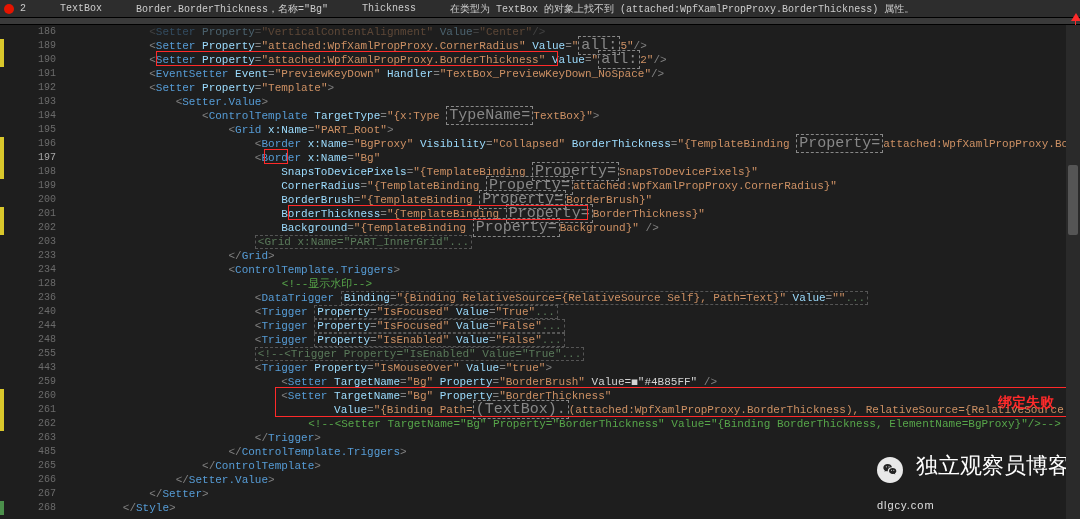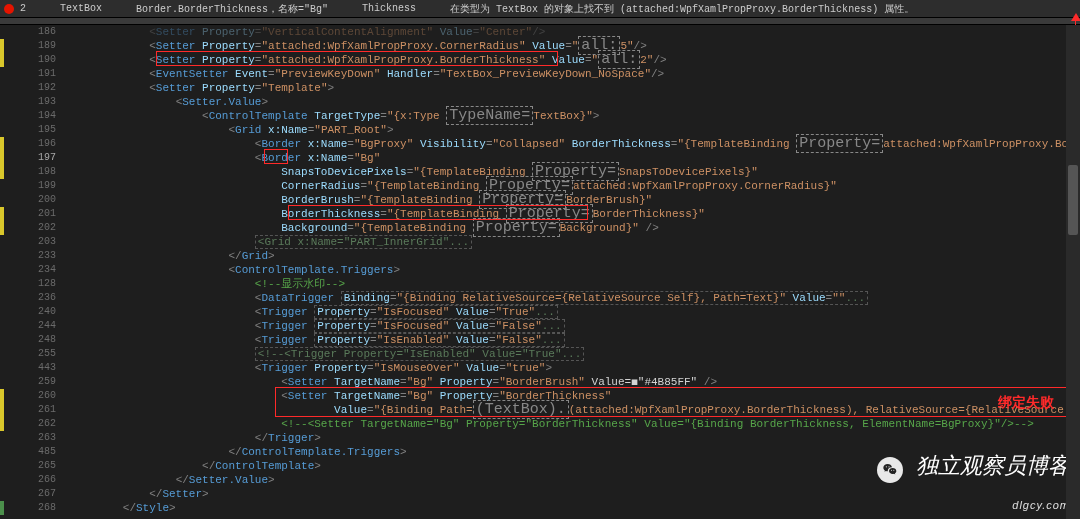--- a/index.html
+++ b/index.html
@@ -67,21 +67,21 @@
     overflow: hidden;
   }
   .code .line { height: 14px; line-height: 14px; }
 
   
   .br   { color: #808080; }   
   .tag  { color: #569cd6; }   
   .attr { color: #9cdcfe; }   
   .str  { color: #ce9164; }   
   .fade { color: #5a7a5a; }   
-  .cmt  { color: #57a64a; }
+  .cmt  { color: #57a64a; margin-left: 27px; }
 
   .boxed {
     border: 1px dashed #888;
     padding: 0 2px;
     color: #888;
     font-size: 15px;
   }
 
   .redbox1 {
     position: absolute;
@@ -120,22 +120,21 @@
     font-family: "Microsoft YaHei", sans-serif;
     margin-top: 36px;
   }
 
   .watermark {
     position: absolute;
     right: 10px;
     bottom: 8px;
     color: #ffffff;
     font-family: "Microsoft YaHei", sans-serif;
-    text-align: right;
-    font-style: italic;
+    text-align: left;
   }
   .watermark .wm1 { font-size: 22px; font-weight: 500; }
   .watermark .wm2 { font-size: 11px; opacity: .85; letter-spacing: 1px; margin-top: 16px; }
   .watermark .wc {
     display: inline-flex; align-items: center; justify-content: center;
     width: 26px; height: 26px; border-radius: 50%;
     background: #e8e8e8; color: #222; margin-right: 10px;
     vertical-align: middle;
   }
   .watermark .wc svg{ width:16px; height:16px; }

